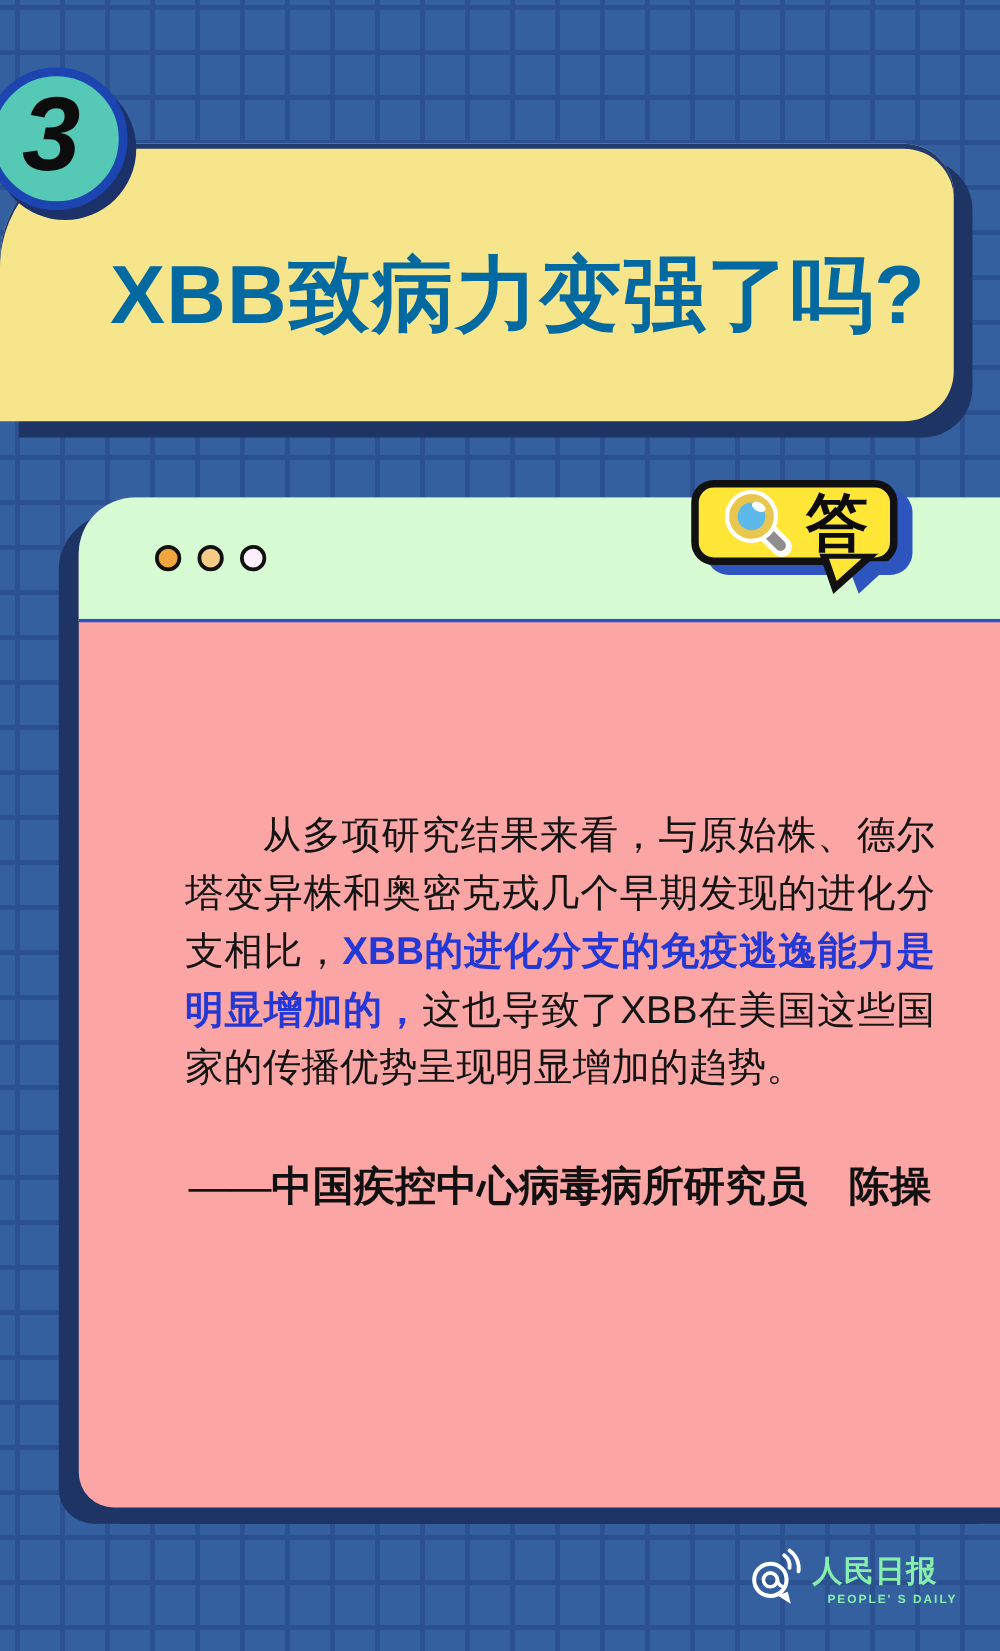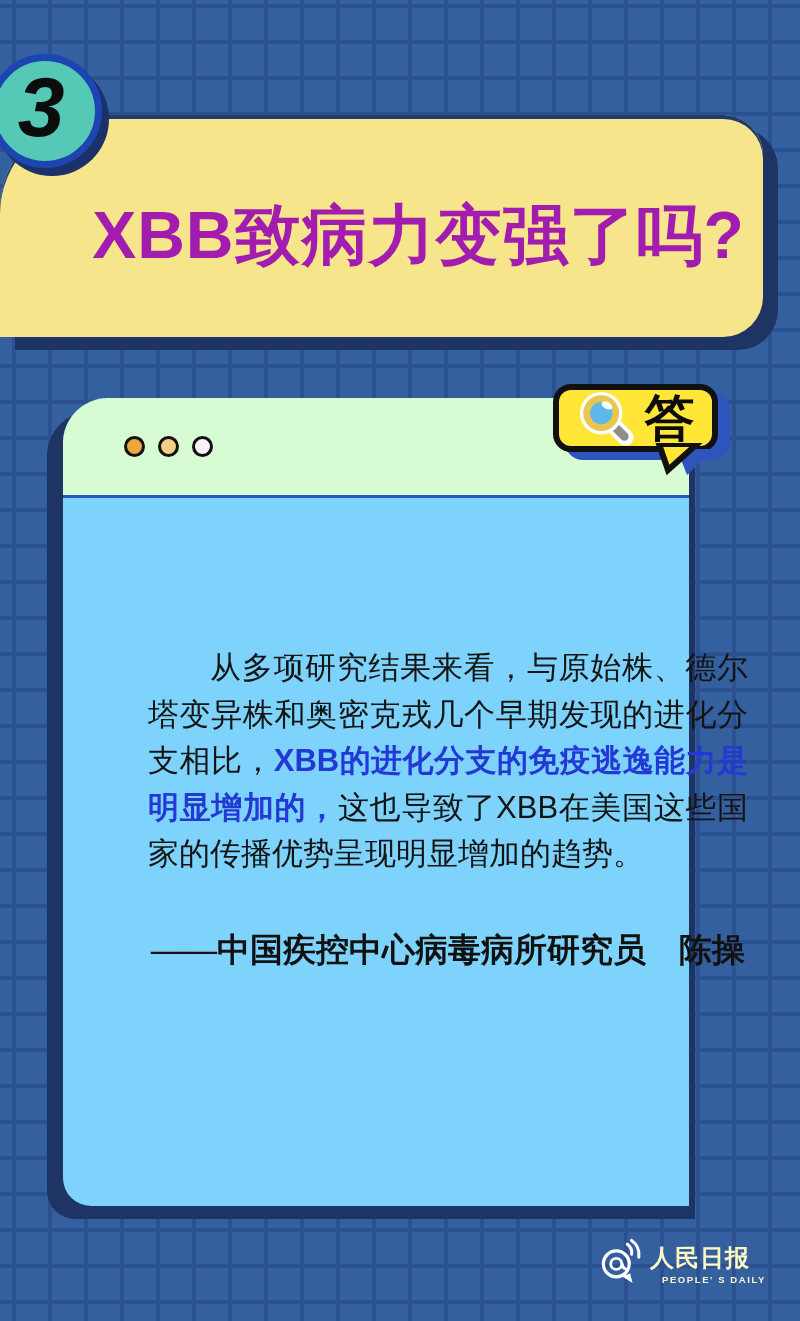--- a/index.html
+++ b/index.html
@@ -15,38 +15,38 @@
   }
   
   .q-card{
     position:absolute;left:0;top:115px;width:763px;height:222px;
     background:#f7e58b;
     border-radius:95px 40px 40px 0;
     box-shadow:15px 13px 0 0 #1d3465, inset 0 4px 0 0 #223b6e;
   }
   .q-title{
     position:absolute;left:88px;right:14px;top:76px;
-    text-align:center;
-    font-size:66px;font-weight:900;color:#a21caf;
+    text-align:left;
+    font-size:66px;font-weight:900;color:#0369a1;
     letter-spacing:1px;white-space:nowrap;
   }
   .q-circle{
     position:absolute;left:-12px;top:54px;width:100px;height:100px;
     background:#55c8b6;border:7px solid #1c45b2;border-radius:50%;
     box-shadow:7px 8px 0 0 #1b3169;
     display:flex;align-items:center;justify-content:center;
   }
   .q-circle span{
     font-size:84px;font-weight:900;font-style:oblique;
     color:#0c0c0c;line-height:1;transform:translate(-4px,-4px);
   }
   
   .a-card{
-    position:absolute;left:63px;top:398px;width:626px;height:808px;
-    background:#7dd3fc;
+    position:absolute;left:63px;top:398px;width:737px;height:808px;
+    background:#fca5a5;
     border-radius:45px 0 0 28px;
     box-shadow:-16px 13px 0 0 #1d3465, 6px 13px 0 0 #1d3465, inset 0 3px 0 0 #1e3f96;
   }
   .a-header{
     height:97px;background:#d7fbd3;
     border-radius:45px 0 0 0;
     border-bottom:3px solid #2a52c8;
     display:flex;align-items:center;padding-left:61px;gap:13px;
   }
   .dot{width:21px;height:21px;border-radius:50%;border:3px solid #111;box-sizing:border-box;}
@@ -71,21 +71,21 @@
     box-sizing:border-box;
     box-shadow:12px 8px 0 0 #2e55bd;
     display:flex;align-items:center;justify-content:center;gap:10px;
     z-index:5;
   }
   .badge-label{font-size:50px;font-weight:900;color:#0c0c0c;line-height:1;}
   .badge-tail{position:absolute;left:96px;top:53px;}
   
   .logo{
     position:absolute;right:34px;top:1237px;
-    display:flex;align-items:flex-start;gap:4px;color:#fef9c3;
+    display:flex;align-items:flex-start;gap:4px;color:#86efac;
   }
   .logo-txt{display:flex;flex-direction:column;margin-top:8px;}
   .logo-cjk{font-size:24px;font-weight:800;letter-spacing:1px;line-height:1.1;}
   .logo-latin{font-size:9.5px;font-weight:700;letter-spacing:1.6px;margin-top:3px;padding-left:12px;}
 </style>
 </head>
 <body>
 
 <div class="q-card">
   <div class="q-title">XBB致病力变强了吗?</div>

